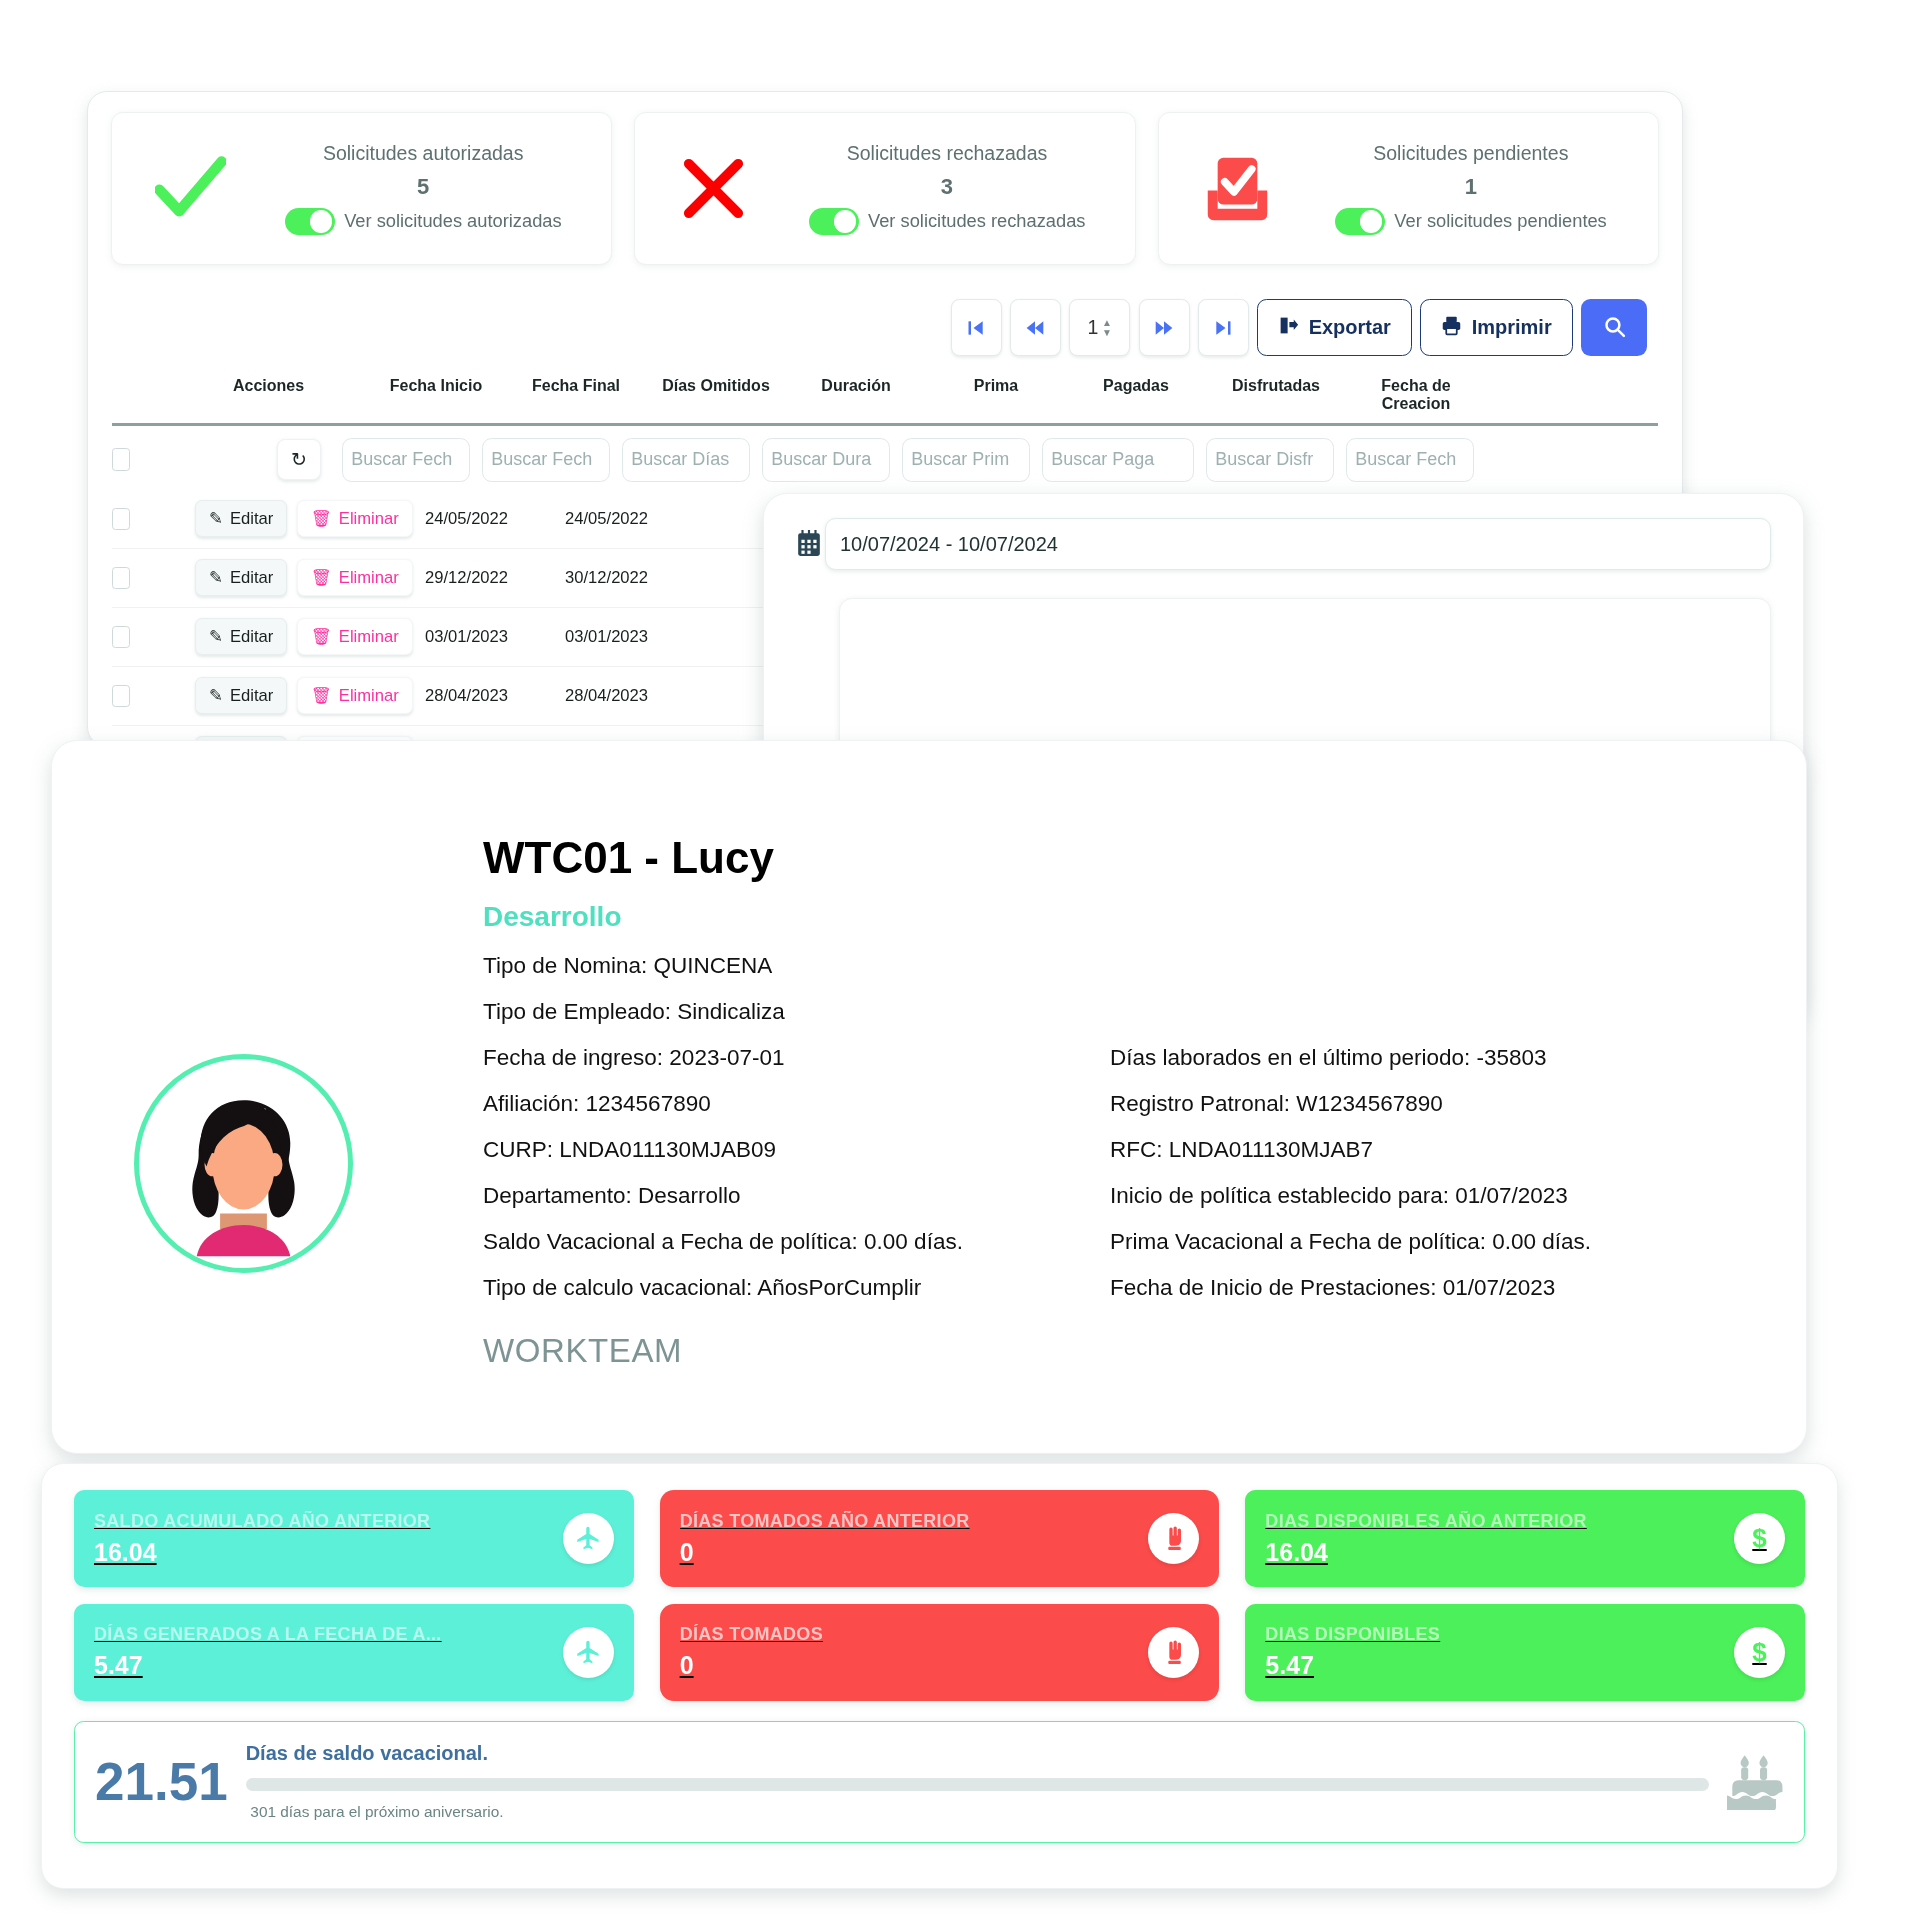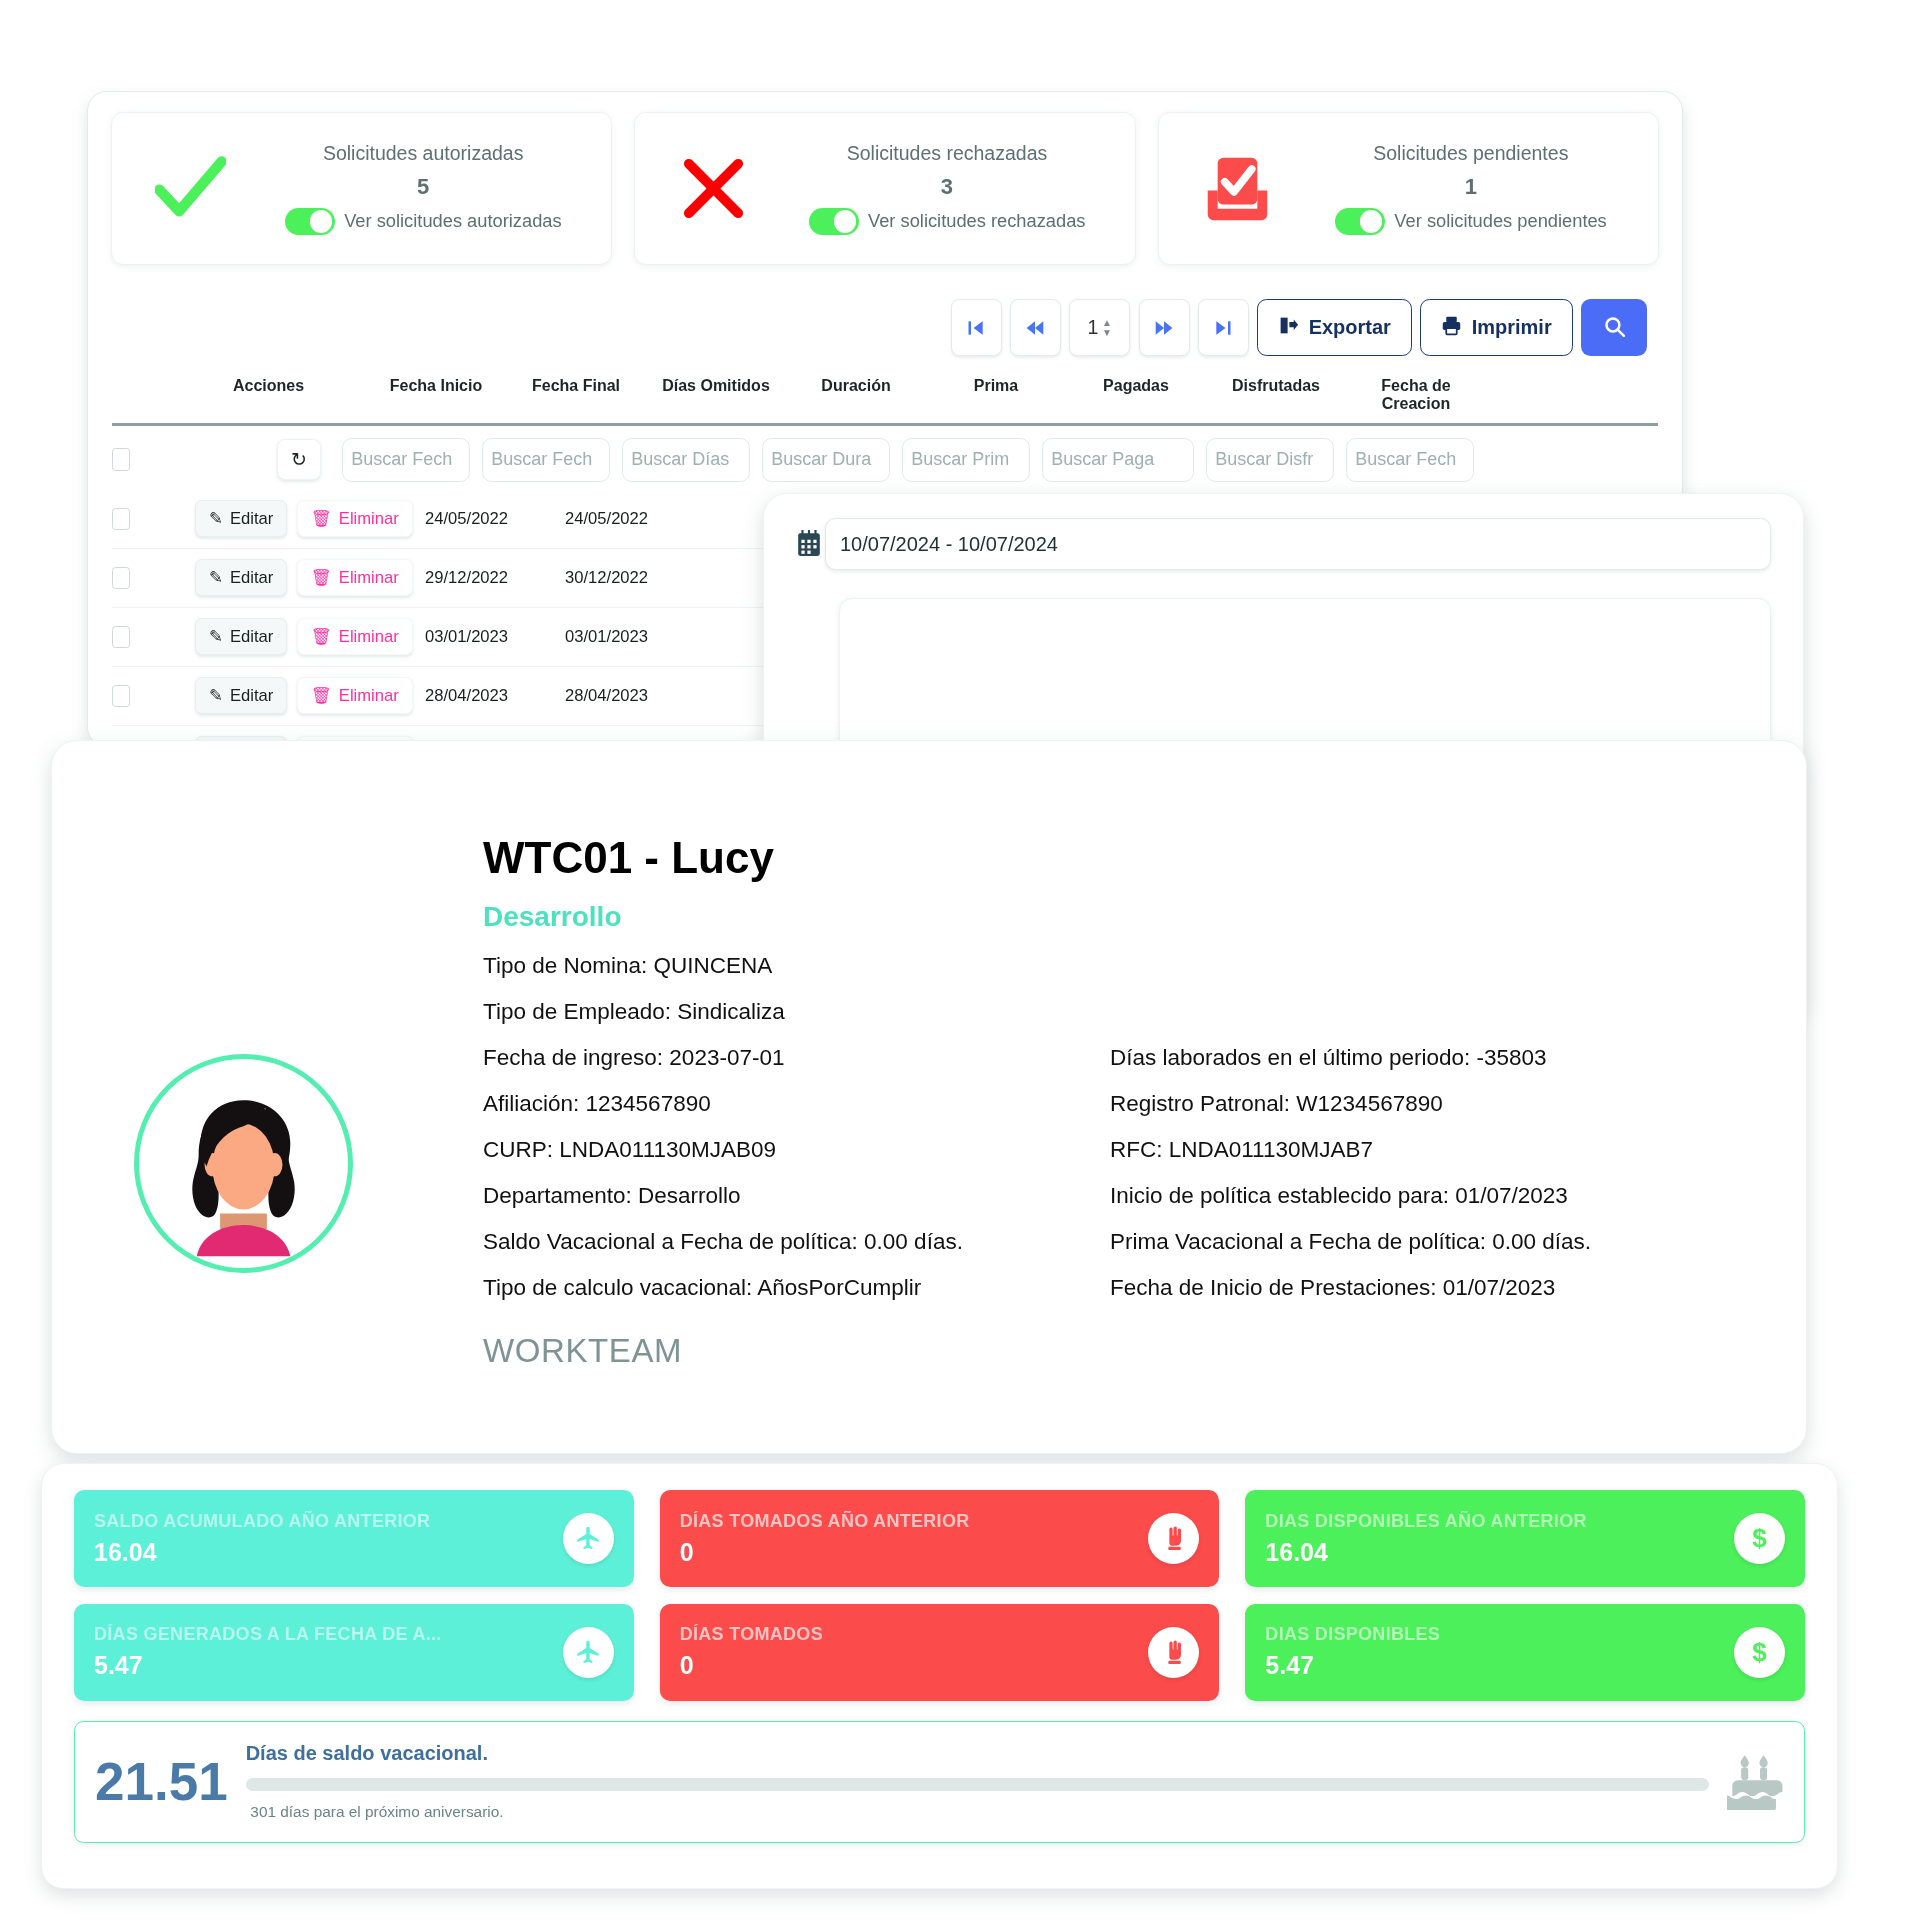--- a/index.html
+++ b/index.html
@@ -184,38 +184,38 @@
   
   #panel-summary {
     position: absolute; left: 41px; top: 1437px;
     width: 1797px; height: 426px;
     background:#fff; border-radius: 22.5px;
     border: 1.2px solid #eef2f2;
     box-shadow: 0 7px 18px rgba(120,140,140,.24);
     padding: 26px 32px;
   }
   .kpi-grid { display:flex; gap: 26px; }
-  .kpi-col { flex:1; display:flex; flex-direction:column; gap: 16.6px; }
+  .kpi-col { flex:1; display:flex; flex-direction:column; gap: 16.6px; text-decoration: underline; }
   .kpi {
     height: 97px; border-radius: 10.6px;
     display:flex; align-items:center; padding: 0 20px;
     box-shadow: 0 2.4px 6px rgba(150,170,170,.24);
     position: relative;
   }
   .kpi-text { flex:1; }
   .kpi-label { font-size: 18px; font-weight: bold; letter-spacing:0.3px; white-space:nowrap; overflow:hidden; }
   .kpi-value { font-size: 25px; font-weight: bold; color:#fff; margin-top: 6px; }
   .kpi-badge {
     width: 51px; height: 51px; border-radius: 50%;
     background:#fff; display:flex; align-items:center; justify-content:center;
     flex:none; box-shadow: 0 1.8px 4.7px rgba(0,0,0,.1);
   }
   .kpi.teal { background:#5df0d8; }
   .kpi.teal .kpi-label { color:#b7f8ef; }
-  .kpi.red { background:#fb4b4b; }
+  .kpi.red { background:#fb4b4b;border-radius:14px; }
   .kpi.red .kpi-label { color:#ffc3c3; }
   .kpi.green { background:#4bf05a; }
   .kpi.green .kpi-label { color:#b3fab9; }
 
   .balance {
     margin-top: 20px; height: 122px;
     border: 1.8px solid #58f0ab; border-radius: 9.5px;
     background:#fff; display:flex; align-items:center;
     padding: 0 18px 0 20px; gap: 18px;
     box-shadow: 0 1.8px 6px rgba(150,170,170,.2);

